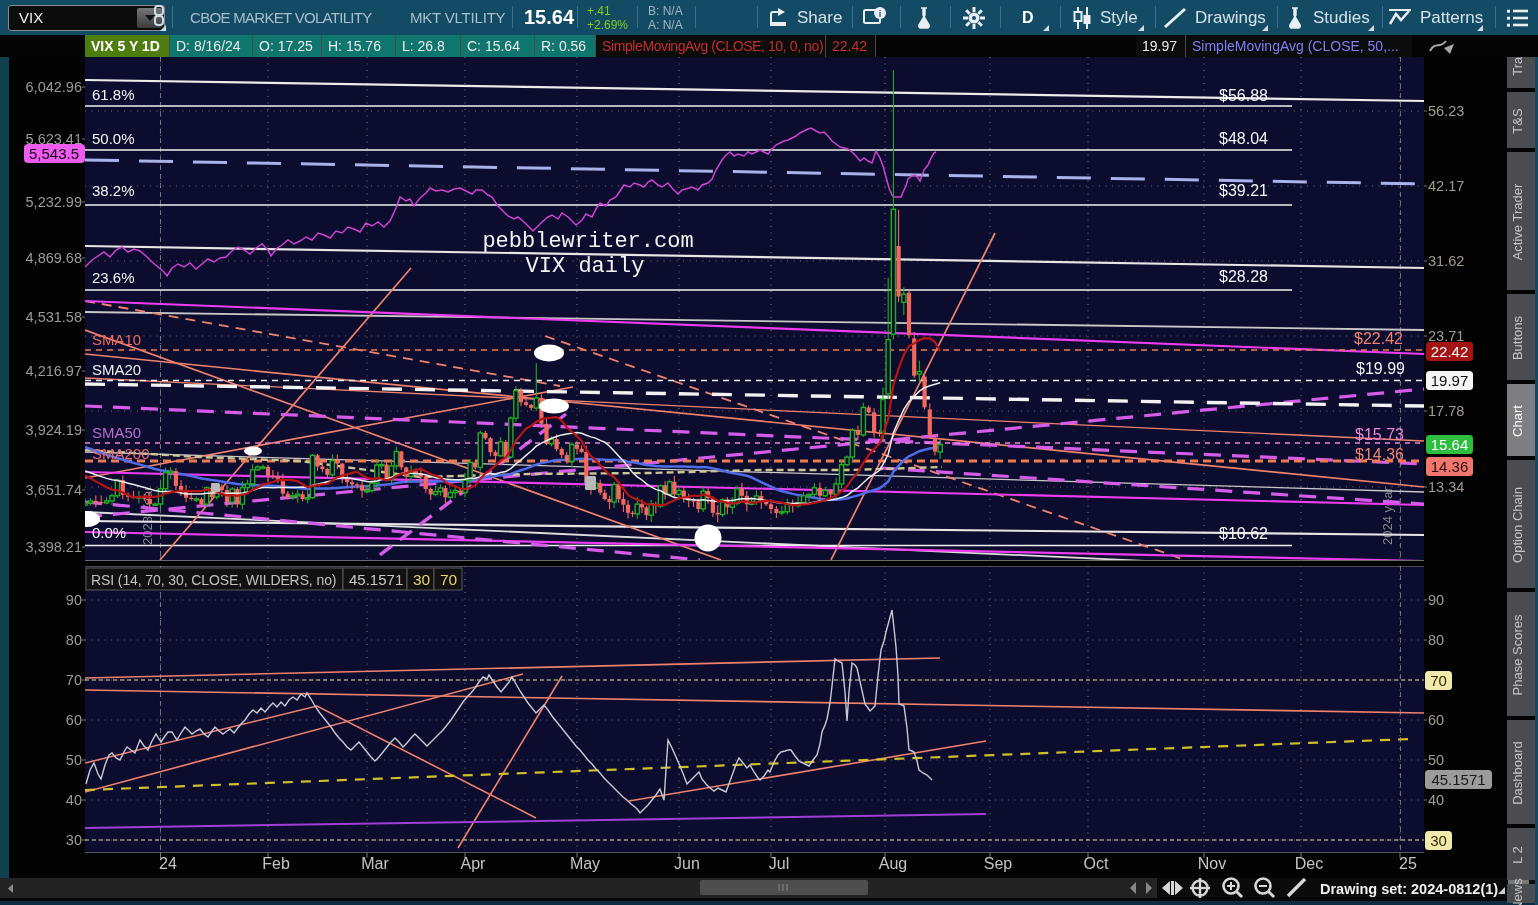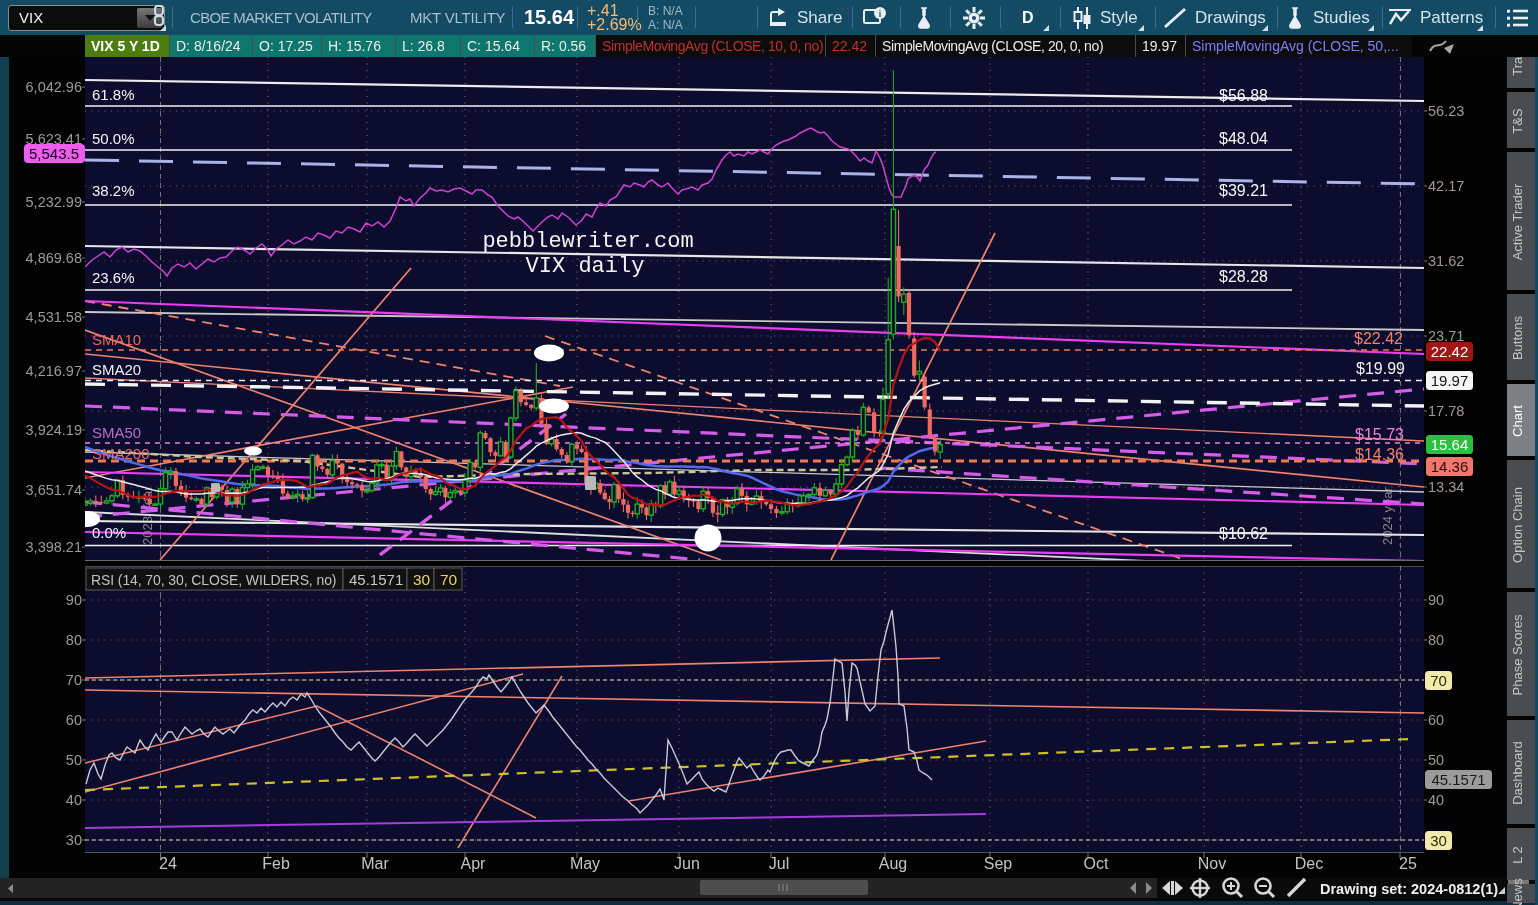--- a/index.html
+++ b/index.html
@@ -20,21 +20,21 @@
       <rect x="5" y="2" width="8" height="9" rx="3" fill="none" stroke="#cfdde6" stroke-width="2"></rect>
       <rect x="5" y="12" width="8" height="9" rx="3" fill="none" stroke="#cfdde6" stroke-width="2"></rect>
     </svg>
   <div class="tri" style="left:160px;top:25px"></div>
   <div class="sep" style="left:172px"></div>
   <div class="ti" style="left:190px;color:#a8bfcd;font-size:15px;letter-spacing:-0.7px">CBOE MARKET VOLATILITY</div>
   <div class="ti" style="left:410px;color:#a8bfcd;font-size:15px;letter-spacing:-0.2px">MKT VLTILITY</div>
   <div class="sep" style="left:512px"></div>
   <div class="ti" style="left:524px;font-size:20px;font-weight:bold;color:#fff">15.64</div>
   <div class="sep" style="left:577px"></div>
-  <div style="position:absolute;left:587px;top:4px;font-size:16px;color:#fdba74;line-height:14px">+.41<br>+2.69%</div>
+  <div style="position:absolute;left:587px;top:4px;font-size:12px;color:#84cc16;line-height:14px">+.41<br>+2.69%</div>
   <div class="sep" style="left:637px"></div>
   <div style="position:absolute;left:648px;top:4px;font-size:12px;color:#9fb6c4;line-height:14px">B: N/A<br>A: N/A</div>
   <div class="sep" style="left:695px"></div>
   <div class="sep" style="left:757px"></div>
   <svg width="24" height="22" style="position:absolute;left:768px;top:7px">
       <path d="M3 16 V7 a2 2 0 0 1 2-2 h6" fill="none" stroke="#e8eef2" stroke-width="2"></path>
       <path d="M10 1 L17 5 L10 9 Z" fill="#e8eef2"></path>
       <rect x="2" y="15" width="16" height="4" fill="#e8eef2"></rect>
     </svg>
   <div class="ti" style="left:797px">Share</div>
@@ -115,21 +115,20 @@
 <div class="hd">
   <div class="cell" style="left:85px;width:85px;font-weight:bold;background:#4d7c0f;color:#fff">VIX 5 Y 1D</div>
   <div class="cell" style="left:170px;width:83px">D: 8/16/24</div>
   <div class="cell" style="left:253px;width:69px">O: 17.25</div>
   <div class="cell" style="left:322px;width:74px">H: 15.76</div>
   <div class="cell" style="left:396px;width:65px">L: 26.8</div>
   <div class="cell" style="left:461px;width:74px">C: 15.64</div>
   <div class="cell" style="left:535px;width:61px">R: 0.56</div>
   <div class="cell" style="left:596px;width:230px;background:#0c0c0c;color:#c22f2f;overflow:hidden;letter-spacing:-0.4px">SimpleMovingAvg (CLOSE, 10, 0, no)</div>
   <div class="cell" style="left:826px;width:50px;background:#0c0c0c;color:#c22f2f">22.42</div>
-  <div class="cell" style="left:876px;width:260px;background:#0c0c0c;color:#ececec;overflow:hidden;letter-spacing:-0.4px">SimpleMovingAvg (CLOSE, 20, 0, no)</div>
   <div class="cell" style="left:1136px;width:50px;background:#0c0c0c;color:#ececec">19.97</div>
   <div class="cell" style="left:1186px;width:226px;background:#0c0c0c;color:#7d7dfd;border-right:none;overflow:hidden">SimpleMovingAvg (CLOSE, 50,...</div>
   <svg width="40" height="22" style="position:absolute;left:1426px;top:0">
       <path d="M4 16 C9 6,14 14,20 6" fill="none" stroke="#a8a8a8" stroke-width="2"></path>
       <path d="M18 13 l10 -4 l-4 10 z" fill="#a8a8a8"></path>
     </svg>
 </div>
 <svg width="1538" height="905" viewBox="0 0 1538 905" style="position:absolute;top:0;left:0">
     <rect width="1538" height="905" fill="#030303"></rect>
     <rect x="0" y="35" width="9" height="843" fill="#11404f"></rect>

